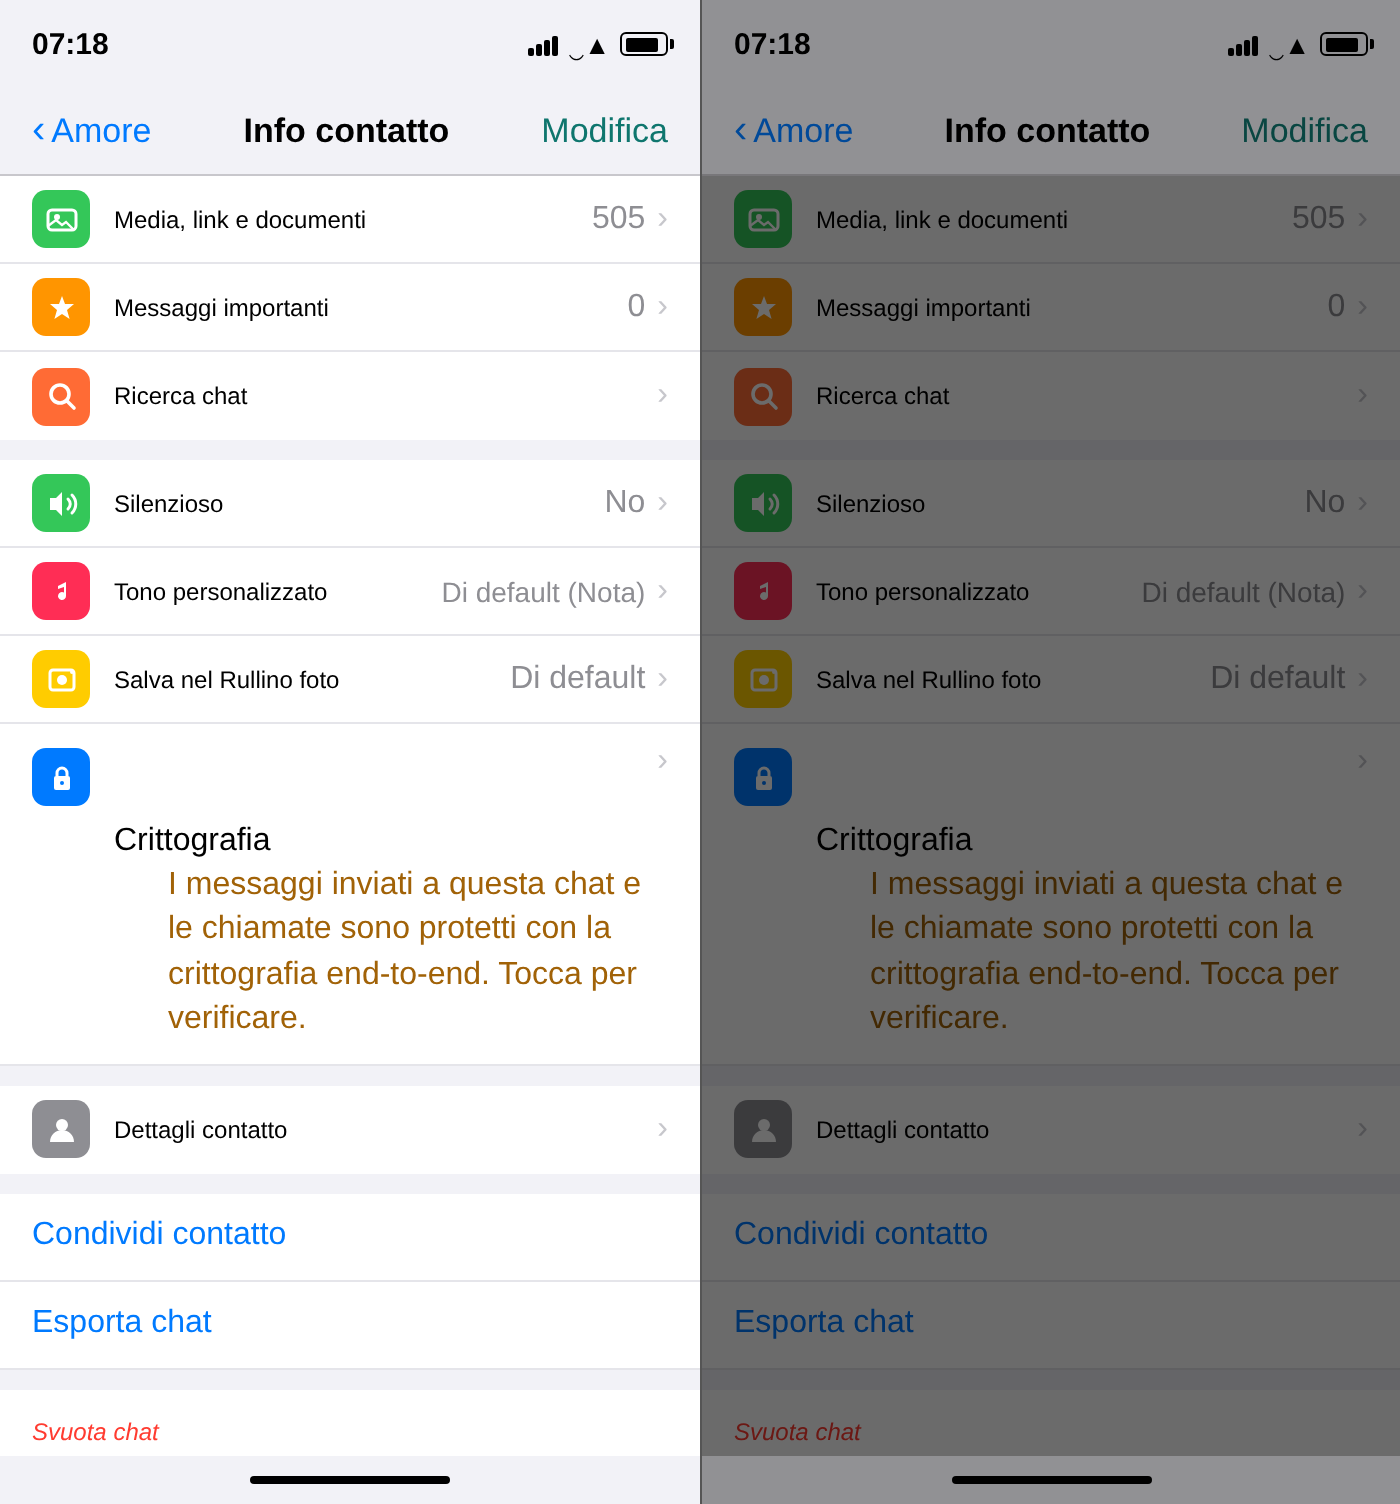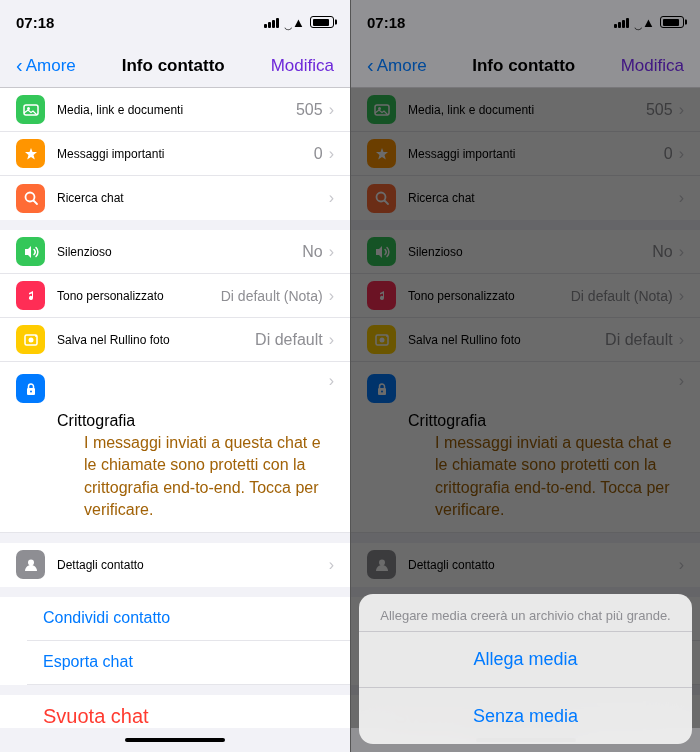--- a/index.html
+++ b/index.html
@@ -123,21 +123,21 @@
       margin-top: -1px;
     }
 
     .nav-title {
       font-size: 17px;
       font-weight: 600;
       color: #000;
     }
 
     .nav-action {
-      color: #6d28d9;
+      color: #0f766e;
       font-size: 17px;
     }
 
     
     .content {
       flex: 1;
       overflow-y: auto;
       overflow-x: hidden;
     }
 
@@ -232,31 +232,31 @@
     }
 
     
     .action-row {
       height: 44px;
       display: flex;
       align-items: center;
       padding: 0 16px;
       background: #fff;
       border-bottom: 0.5px solid #e5e5ea;
-      margin-left: 27px;
     }
 
     .action-label-blue {
       color: #007aff;
       font-size: 16px;
     }
 
     .action-label-red {
       color: #ff3b30;
-      font-size: 20px;
+      font-size: 12px;
+      font-style: italic;
     }
 
     
     .home-indicator {
       height: 24px;
       background: #f2f2f7;
       display: flex;
       align-items: center;
       justify-content: center;
       flex-shrink: 0;
@@ -665,24 +665,19 @@
 
     <div class="section-group">
       <div class="action-row">
         <span class="action-label-red">Blocca contatto</span>
       </div>
     </div>
   </div>
 
   <div class="overlay">
     <div class="action-sheet">
-      <div class="action-sheet-group">
-        <div class="sheet-title">Allegare media creerà un archivio chat più grande.</div>
-        <div class="sheet-btn">Allega media</div>
-        <div class="sheet-btn">Senza media</div>
-      </div>
     </div>
   </div>
 
   <div class="home-indicator">
     <div class="home-bar"></div>
   </div>
 </div>
 
 </body></html>

